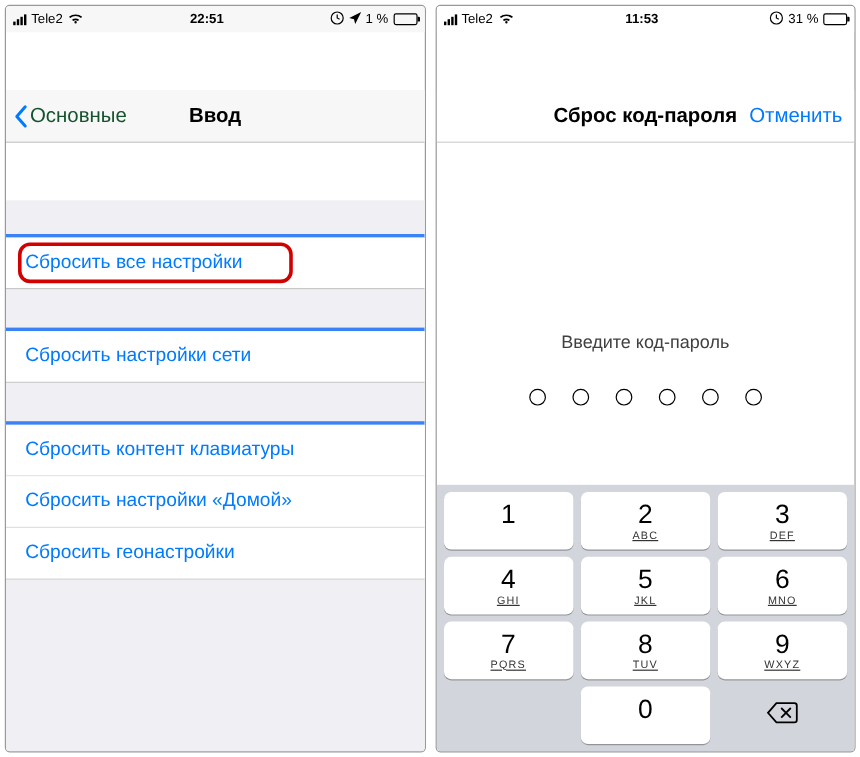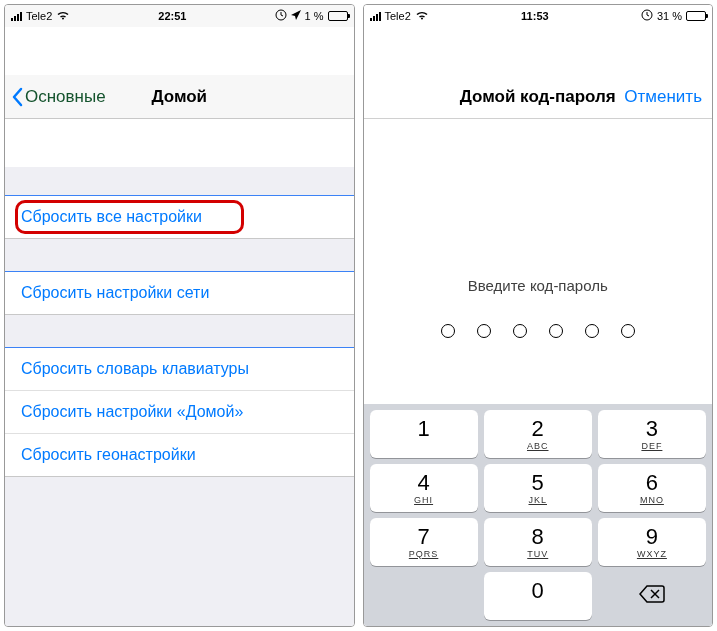--- a/index.html
+++ b/index.html
@@ -62,21 +62,21 @@
   }
   .phone.right .nav-bar { background:#fff; border-bottom: 1px solid #d0d0d0; }
   .nav-back {
     position: absolute; left: 6px; display: flex; align-items: center;
     color: #14532d; font-size: 17px;
   }
   .nav-back svg { width: 12px; height: 20px; margin-right: 2px; }
   .nav-title { font-size: 17px; font-weight: 600; }
   .nav-cancel { position:absolute; right:10px; color:#007aff; font-size:17px; }
   .content-left { flex:1; background:#efeff4; overflow:auto; }
-  .group { margin-top: 32px; background:#fff; border-top:1px solid #3b82f6; border-bottom:1px solid #c8c8c8; }
+  .group { margin-top: 32px; background:#fff; border-top:3px solid #3b82f6; border-bottom:1px solid #c8c8c8; }
   .group:first-child { margin-top: 28px; }
   .row {
     padding: 12px 16px;
     font-size: 16px;
     color: #007aff;
     border-bottom: 1px solid #e0e0e0;
     background: #fff;
   }
   .row:last-child { border-bottom: none; }
   .highlight {
@@ -153,31 +153,31 @@
       <span class="battery"><span class="fill" style="width:3%"></span></span>
     </div>
   </div>
   <div class="nav-bar">
     <div class="nav-back">
       <svg viewBox="0 0 12 20">
           <path d="M10 2L3 10l7 8" stroke="#007aff" stroke-width="2.5" fill="none" stroke-linecap="round" stroke-linejoin="round"></path>
         </svg>
       <span>Основные</span>
     </div>
-    <div class="nav-title">Домой</div>
+    <div class="nav-title">Ввод</div>
   </div>
   <div class="content-left">
     <div class="group">
       <div class="row highlight"><span>Сбросить все настройки</span></div>
     </div>
     <div class="group">
       <div class="row"><span>Сбросить настройки сети</span></div>
     </div>
     <div class="group">
-      <div class="row"><span>Сбросить словарь клавиатуры</span></div>
+      <div class="row"><span>Сбросить контент клавиатуры</span></div>
       <div class="row"><span>Сбросить настройки «Домой»</span></div>
       <div class="row"><span>Сбросить геонастройки</span></div>
     </div>
   </div>
 </div>
 
 <div class="phone right">
   <div class="status-bar">
     <div class="status-left">
       <span class="signal">
@@ -199,21 +199,21 @@
         <svg width="12" height="12" viewBox="0 0 12 12">
             <circle cx="6" cy="6" r="5" fill="none" stroke="#000" stroke-width="1"></circle>
             <path d="M6 3v3l2 1" stroke="#000" stroke-width="1" fill="none"></path>
           </svg>
       </span>
       <span>31 %</span>
       <span class="battery"><span class="fill" style="width:31%"></span></span>
     </div>
   </div>
   <div class="nav-bar">
-    <div class="nav-title">Домой код-пароля</div>
+    <div class="nav-title">Сброс код-пароля</div>
     <div class="nav-cancel">Отменить</div>
   </div>
   <div class="content-right">
     <div class="passcode-area">
       <div class="passcode-label">Введите код-пароль</div>
       <div class="dots">
         <span class="dot"></span>
         <span class="dot"></span>
         <span class="dot"></span>
         <span class="dot"></span>

